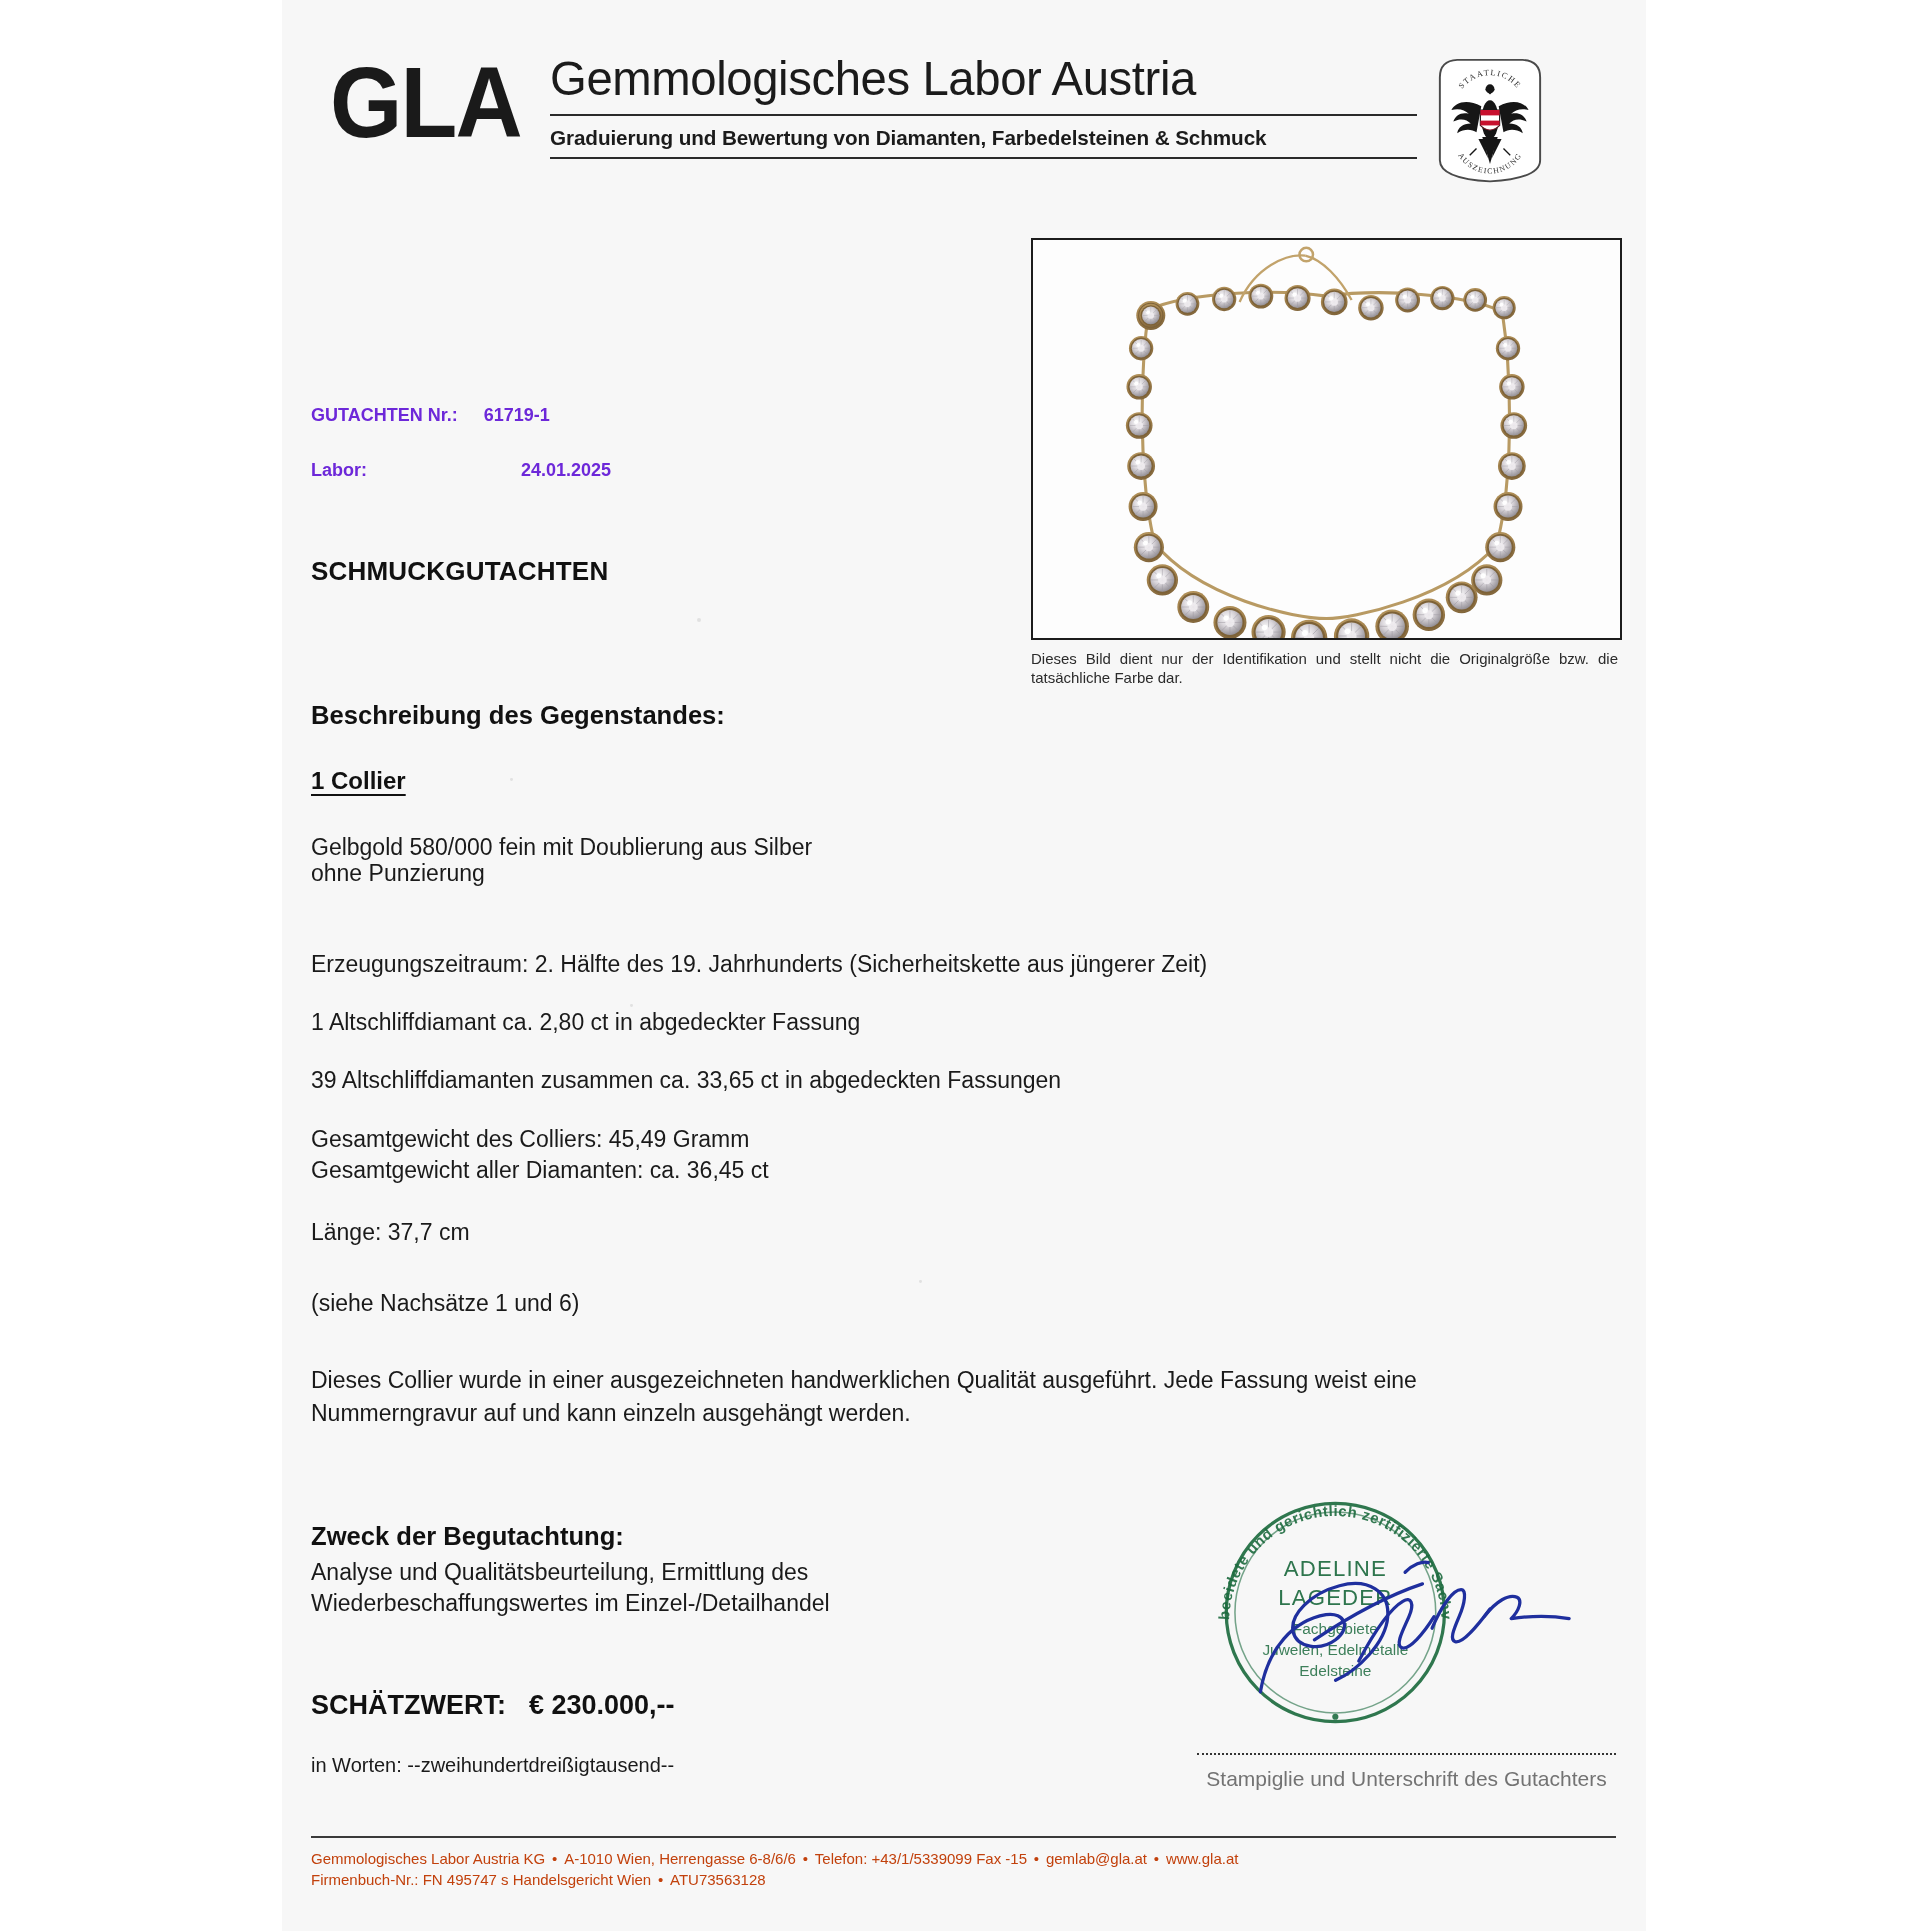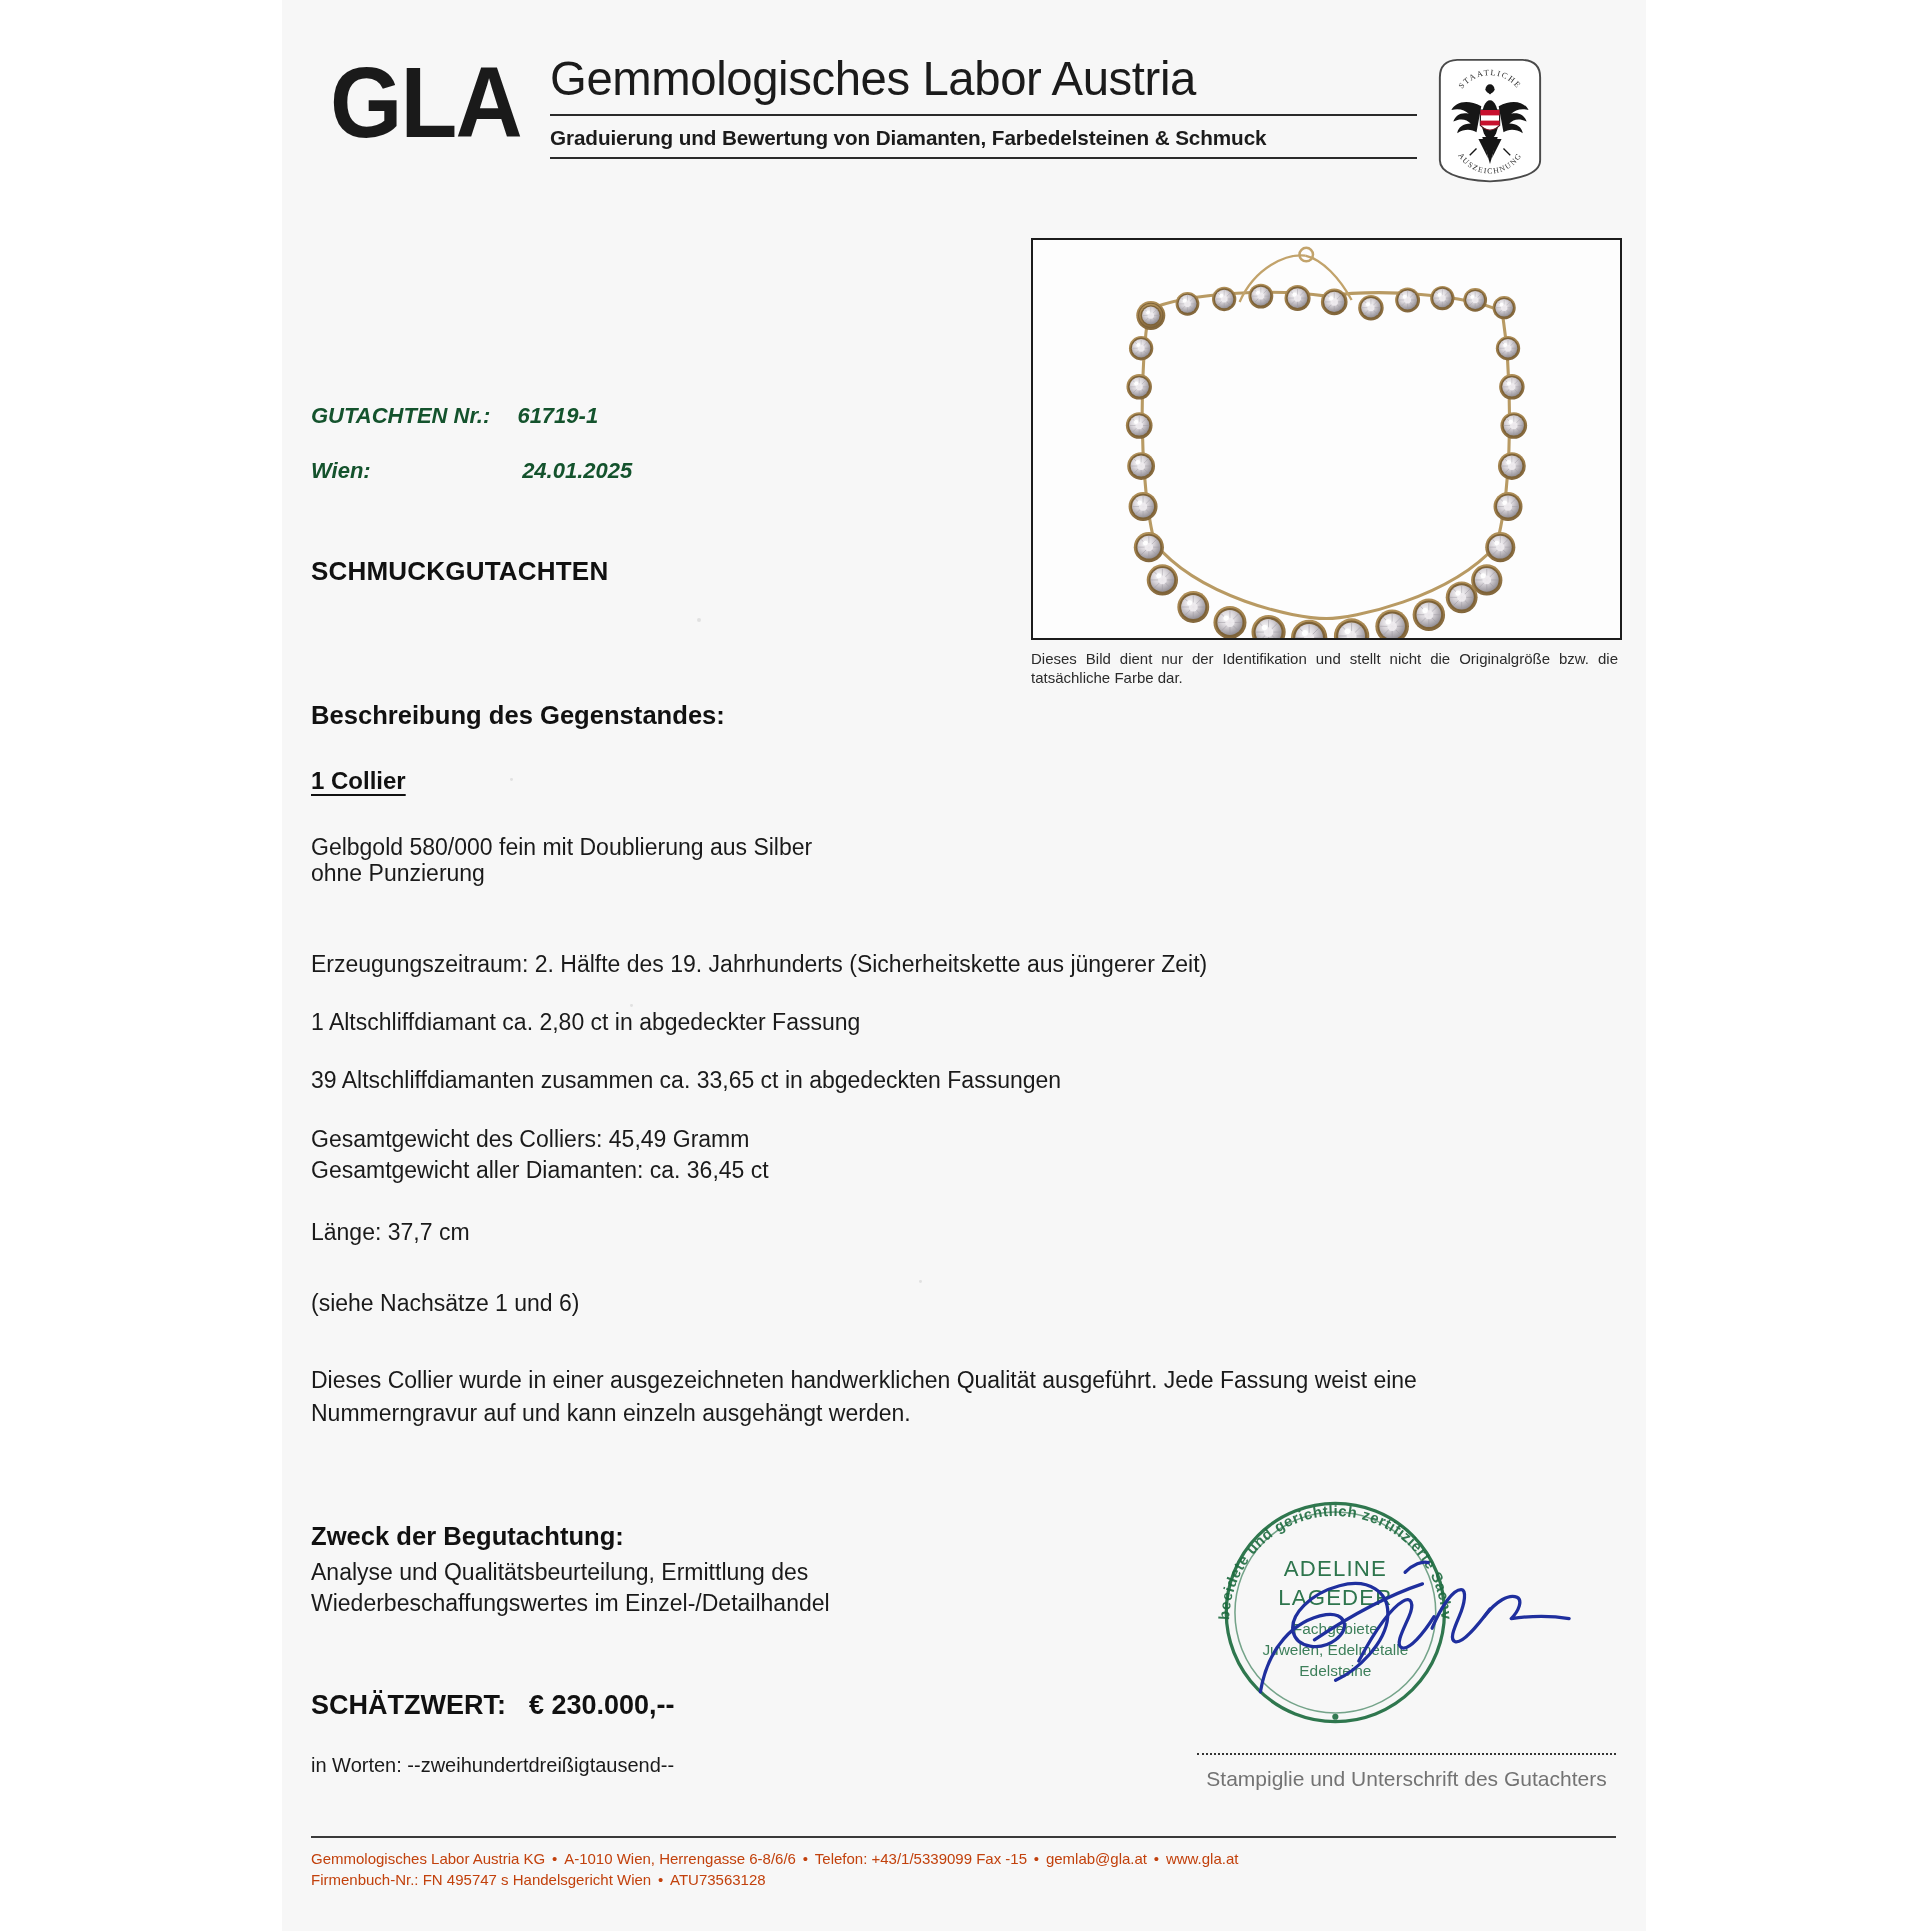--- a/index.html
+++ b/index.html
@@ -91,25 +91,24 @@
     left: 1125px;
     top: 5.8px;
     width: 108px;
     height: 127px;
   }
 
   
   .meta-row {
     position: absolute;
     font-weight: bold;
-    font-size: 22px;
+    font-size: 18px;
     line-height: 29px;
-    color: #14532d;
-    white-space: nowrap;
-    font-style: italic;
+    color: #6d28d9;
+    white-space: nowrap;
   }
   #meta-gut { left: 29px; top: 401px; }
   #meta-gut .lbl { display: inline-block; }
   #meta-gut .val { display: inline-block; margin-left: 21px; }
   #meta-dat { left: 29px; top: 456px; }
   #meta-dat .lbl { display: inline-block; width: 205px; }
   #meta-dat .val { display: inline-block; }
 
   #doc-type {
     position: absolute;
@@ -337,21 +336,21 @@
         </g>
       </svg>
     </div>
   </div>
 
   <div class="meta-row" id="meta-gut">
     <span class="lbl">GUTACHTEN Nr.:</span>
     <span class="val">61719-1</span>
   </div>
   <div class="meta-row" id="meta-dat">
-    <span class="lbl">Wien:</span>
+    <span class="lbl">Labor:</span>
     <span class="val">24.01.2025</span>
   </div>
   <div id="doc-type">SCHMUCKGUTACHTEN</div>
 
   <div id="photo-frame">
     <svg viewBox="0 0 608 412" xmlns="http://www.w3.org/2000/svg">
       <defs>
         <radialGradient id="stone" cx="40%" cy="35%" r="70%">
           <stop offset="0%" stop-color="#ffffff"></stop>
           <stop offset="45%" stop-color="#d8d4d9"></stop>

